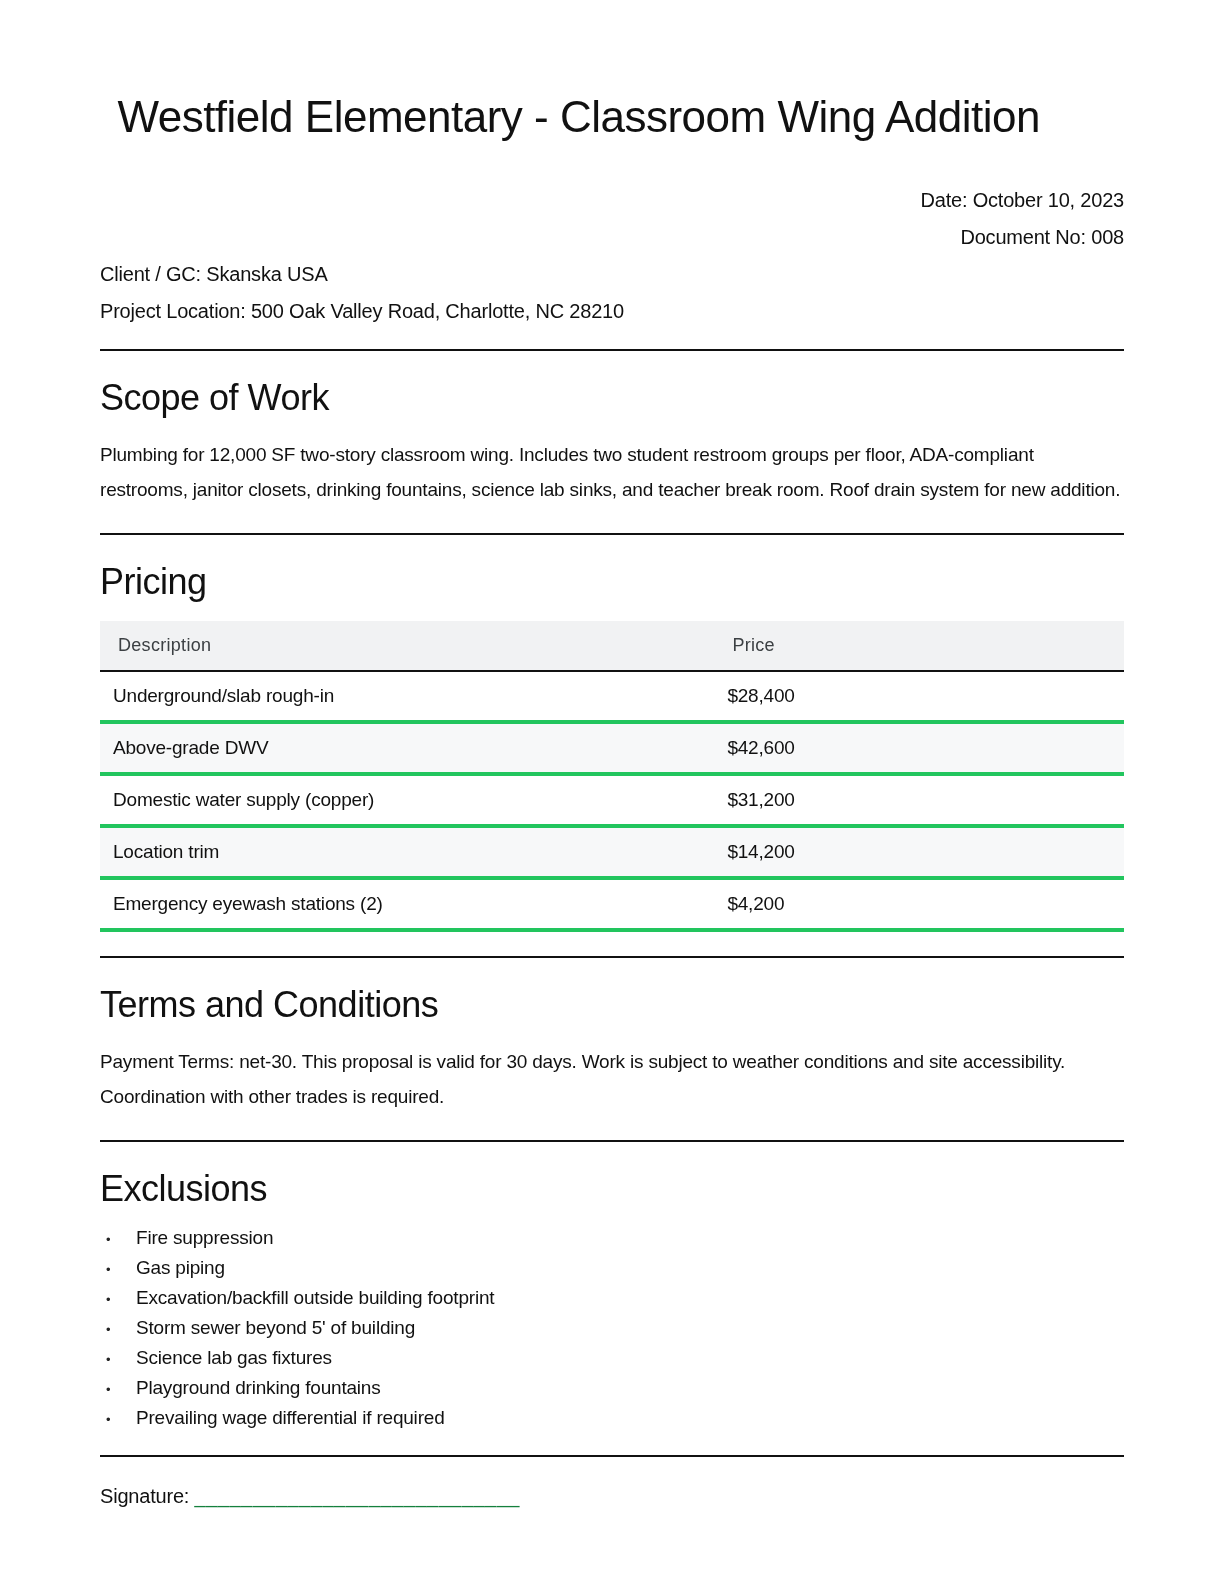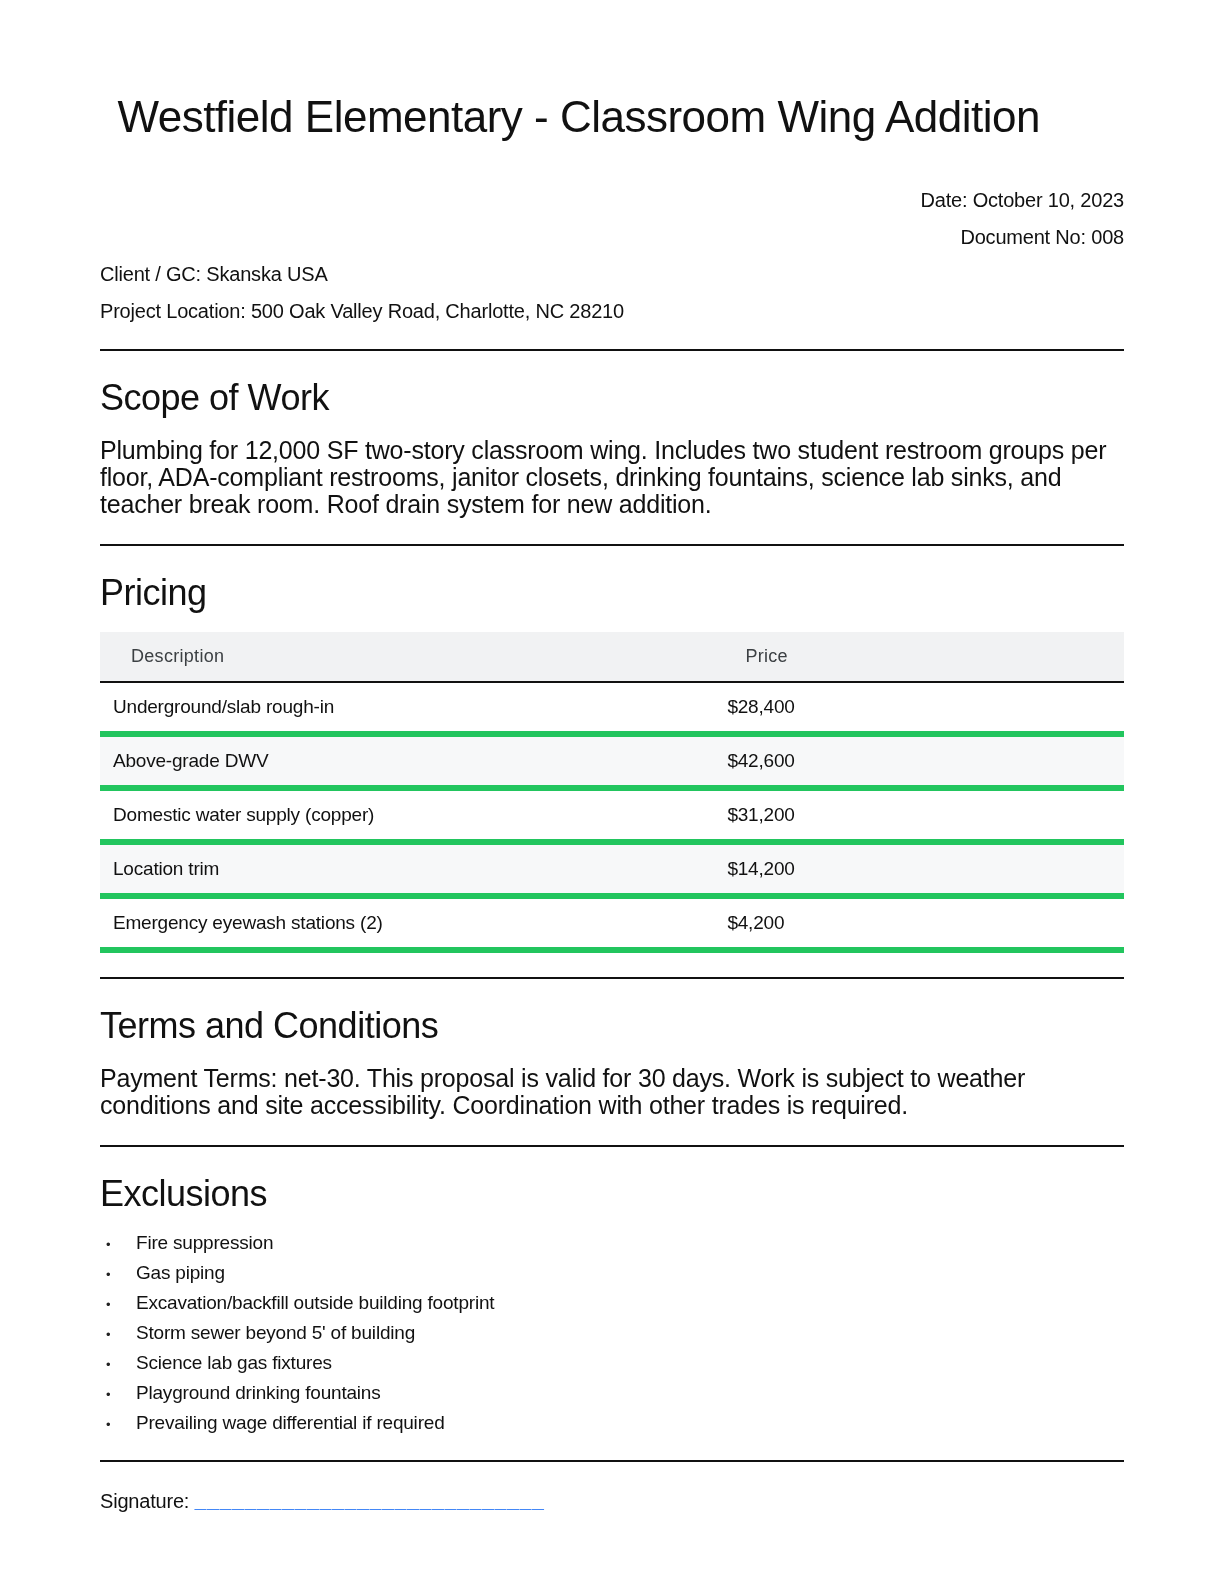--- a/index.html
+++ b/index.html
@@ -37,43 +37,43 @@
     border-top: 2px solid #111111;
     margin: 24px 0 0 0;
   }
   h2.section-heading {
     font-size: 36px;
     font-weight: 400;
     margin: 26px 0 18px 0;
     letter-spacing: -0.5px;
   }
   p.section-body {
-    font-size: 25px;
-    line-height: 27px;
+    font-size: 19px;
+    line-height: 35px;
     margin: 0 0 26px 0;
   }
   table.pricing {
     width: 100%;
     border-collapse: collapse;
     font-size: 19px;
     margin: 4px 0 20px 0;
   }
   table.pricing th {
     background: #f1f2f3;
     color: #3c4043;
     font-weight: 400;
     font-size: 18px;
     letter-spacing: 0.3px;
     text-align: left;
-    padding: 14px 31px;
+    padding: 14px 18px;
     border-bottom: 2px solid #111111;
   }
   table.pricing td {
     padding: 13px 13px;
-    border-bottom: 6px solid #22c55e;
+    border-bottom: 4px solid #22c55e;
   }
   table.pricing tbody tr:nth-child(even) { background: #f7f8f9; }
   ul.exclusions {
     list-style: none;
     margin: 2px 0 28px 0;
     padding: 0;
     font-size: 19px;
   }
   ul.exclusions li {
     position: relative;
@@ -86,23 +86,22 @@
     left: 6px;
     top: 2px;
     font-size: 13px;
     color: #222222;
   }
   .signature-row {
     font-size: 20px;
     margin-top: 28px;
   }
   .signature-row .sig-line {
-    color: #3b82f6;
+    color: #15803d;
     letter-spacing: 0.5px;
-    font-family: Liberation Mono, monospace;
   }
 </style>
 </head>
 <body>
 
 <div class="page">
 
   <h1 class="doc-title">Westfield Elementary - Classroom Wing Addition</h1>
 
   <p class="meta-line center"><span>Date:</span> <span>October 10, 2023</span></p>

